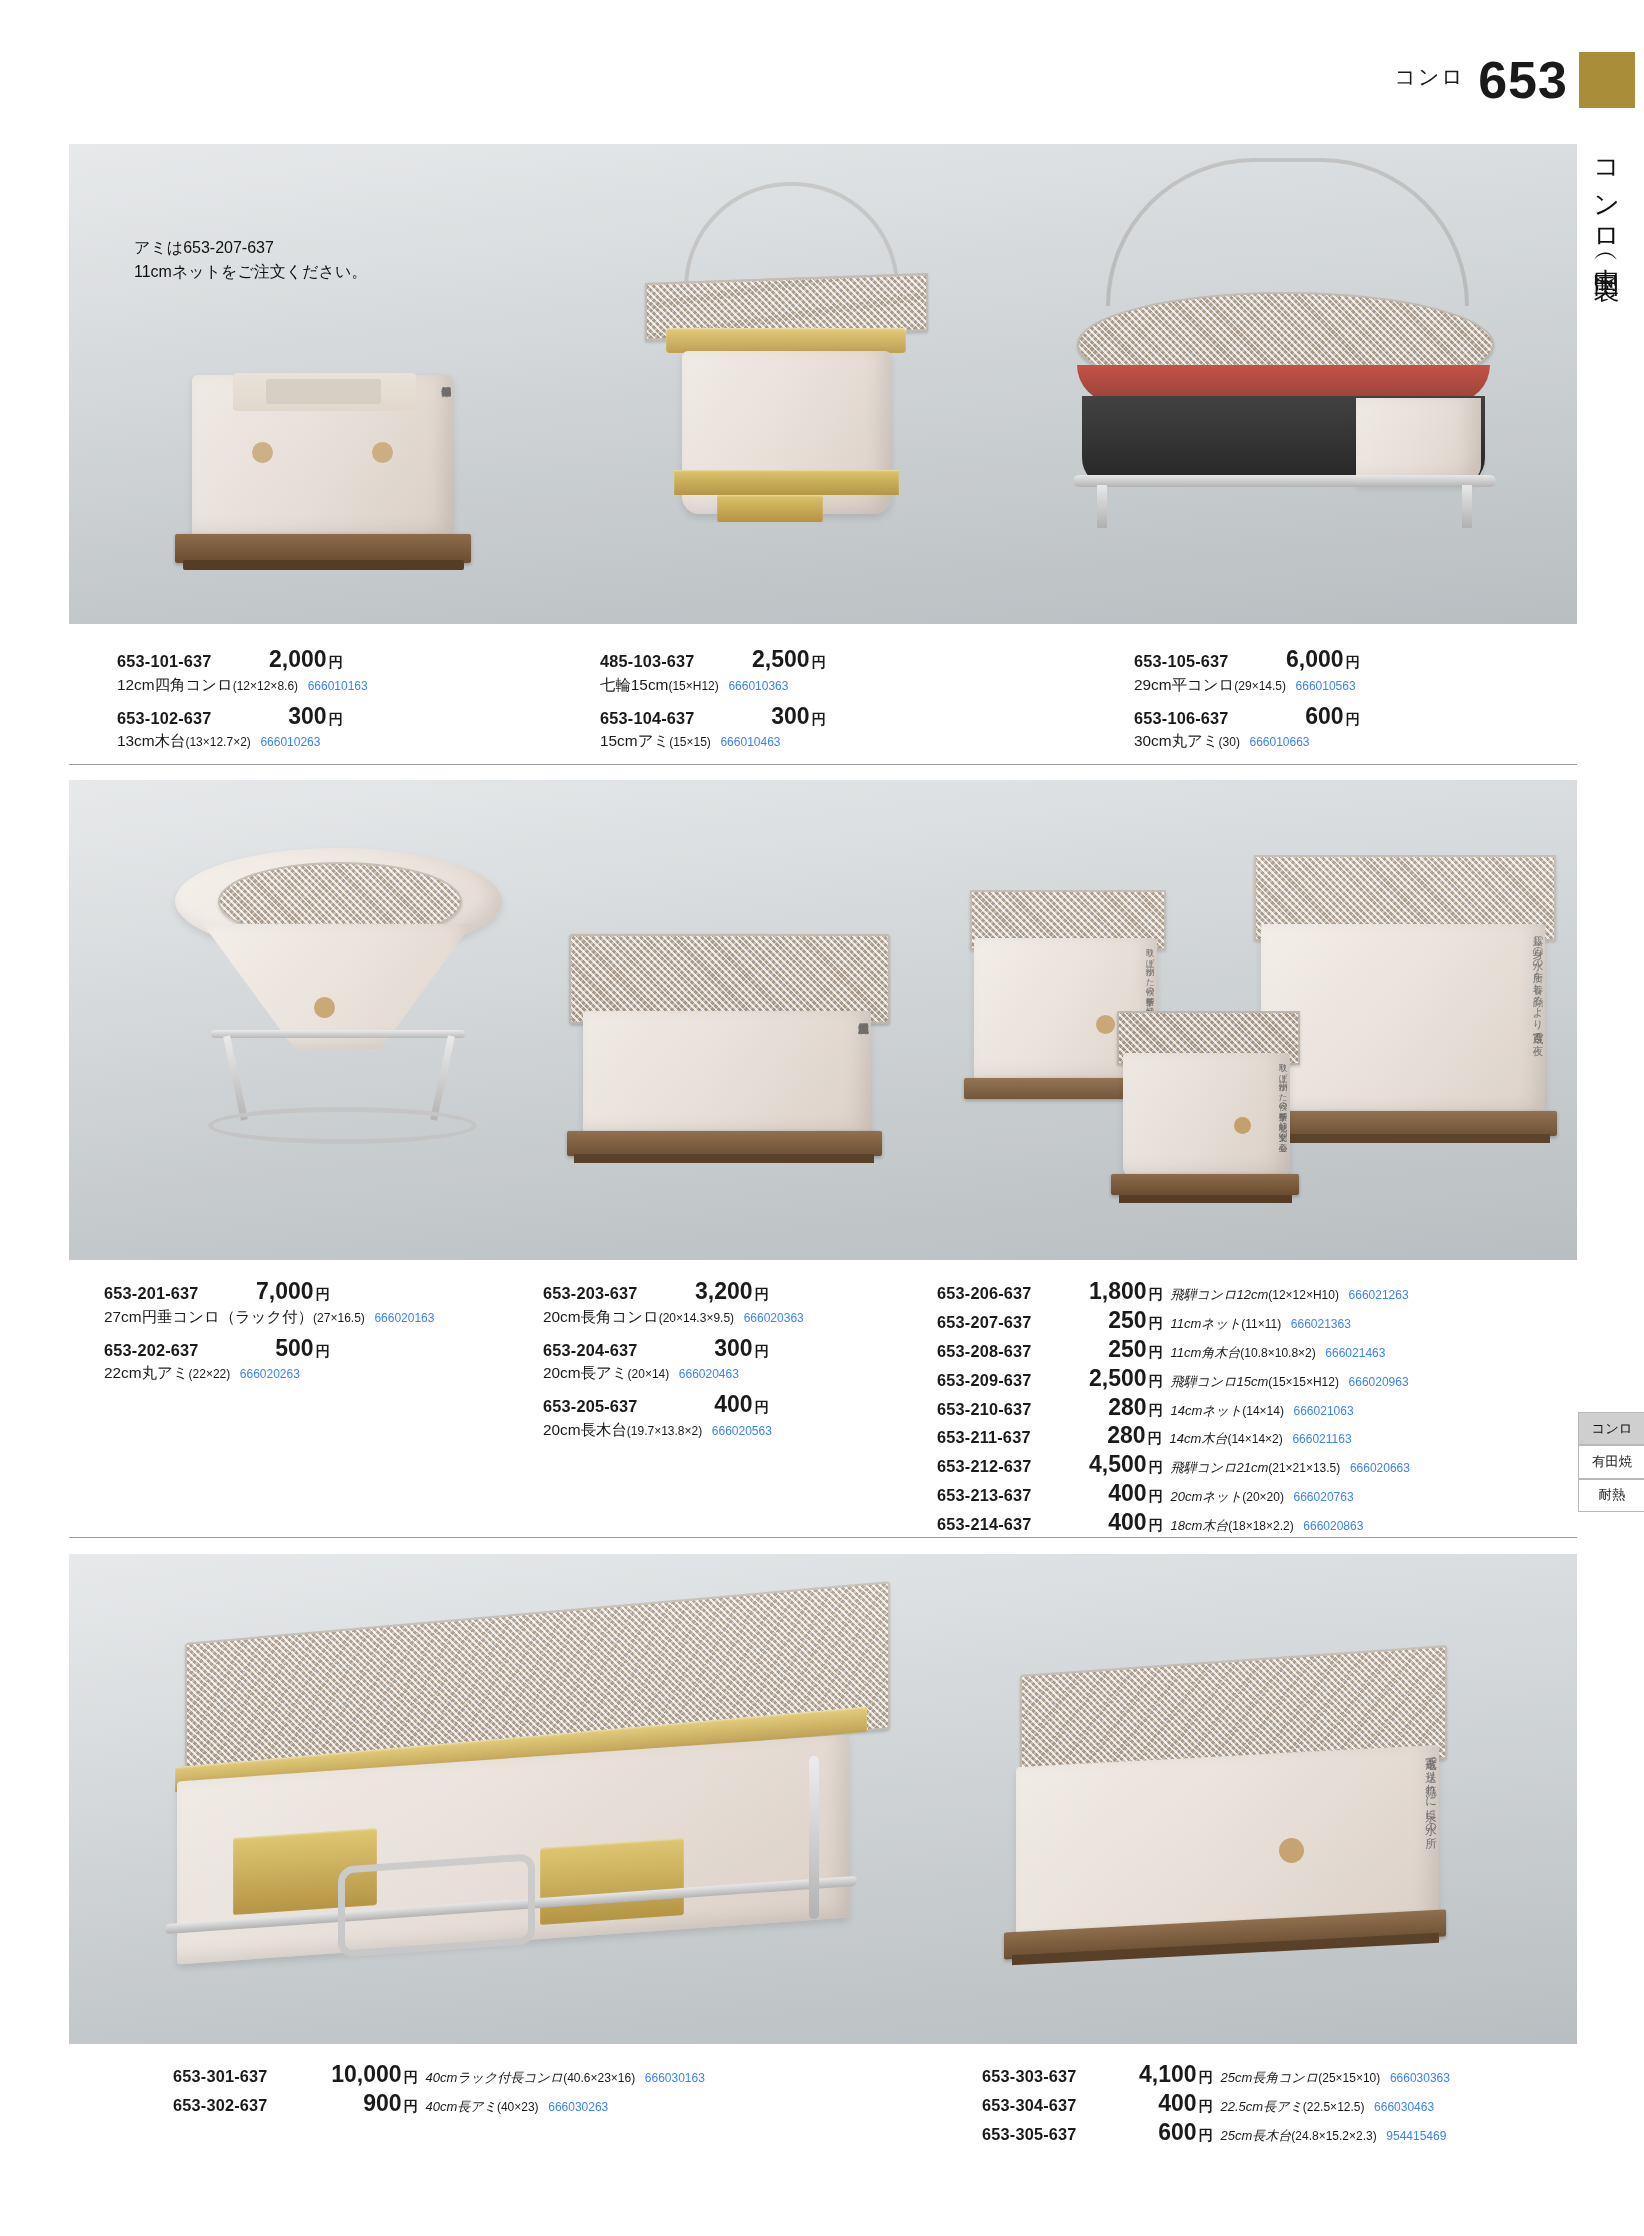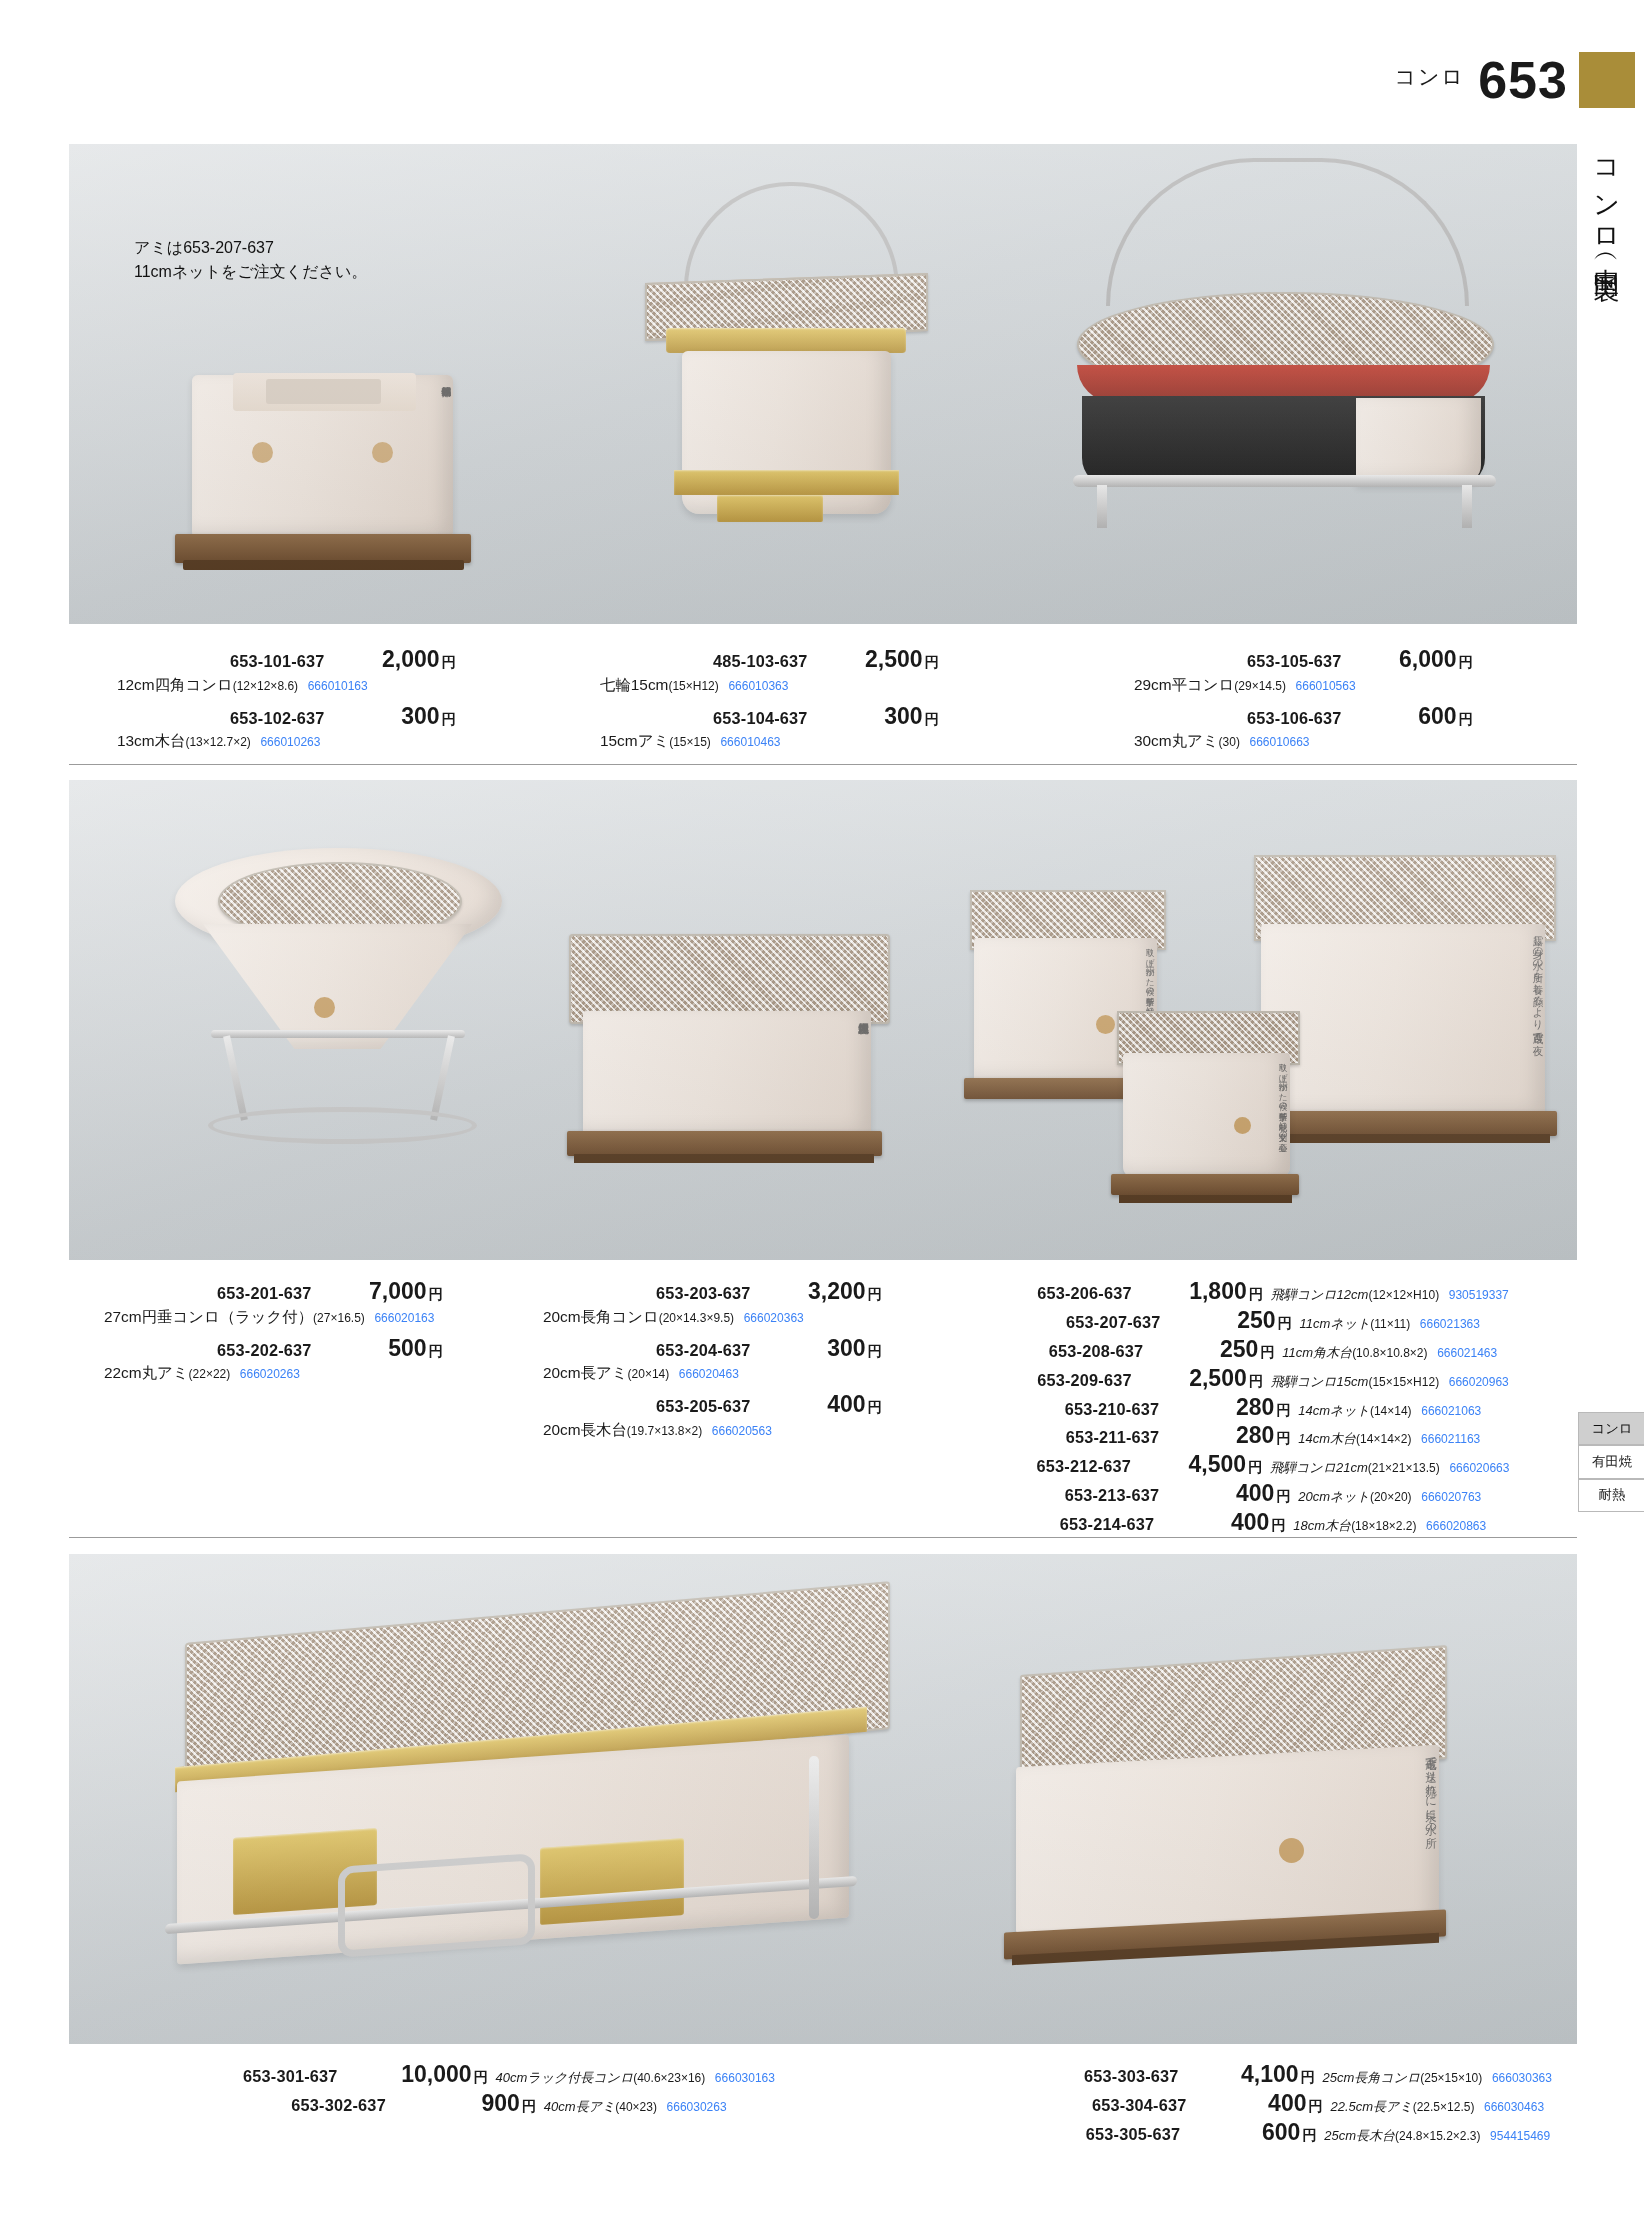--- a/index.html
+++ b/index.html
@@ -136,21 +136,20 @@
     letter-spacing: 0px;
   }
 
   
   .listing { position: absolute; font-size: 0; }
   .row {
     display: flex;
     align-items: baseline;
     white-space: nowrap;
     margin-bottom: 1.9px;
-    justify-content: center;
   }
   .code {
     font-size: 16.3px;
     font-weight: bold;
     letter-spacing: 0.2px;
   }
   .price {
     font-size: 23px;
     font-weight: bold;
     text-align: right;
@@ -398,21 +397,21 @@
   </div>
 </div>
 
 <div class="listing" style="left:937px; top:1278px; width:672px;">
   <div class="row">
     <span class="code">653-206-637</span>
     <span class="price" style="width:115px;">1,800</span>
     <span class="yen">円</span>
     <span class="desc">飛騨コンロ12cm</span>
     <span class="dim">(12×12×H10)</span>
-    <span class="jan">930519337</span>
+    <span class="jan">666021263</span>
   </div>
   <div class="row">
     <span class="code">653-207-637</span>
     <span class="price" style="width:115px;">250</span>
     <span class="yen">円</span>
     <span class="desc">11cmネット</span>
     <span class="dim">(11×11)</span>
     <span class="jan">666021363</span>
   </div>
   <div class="row">

